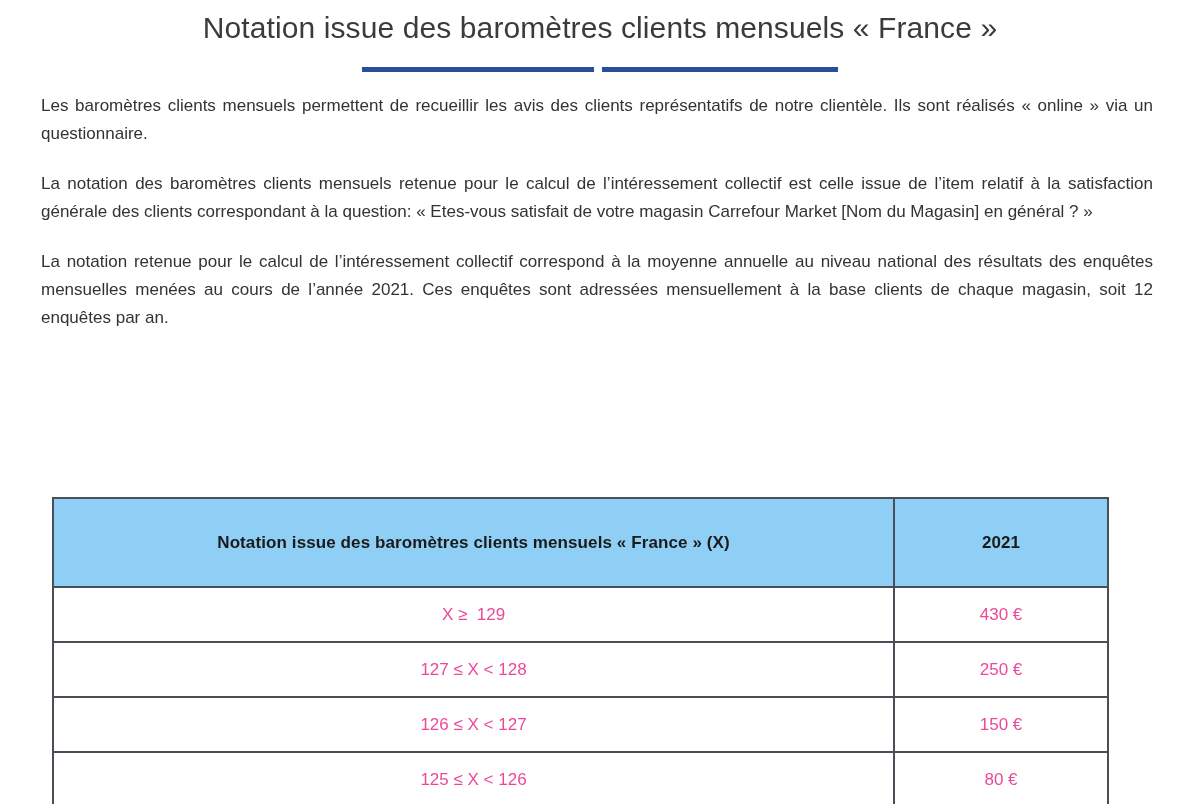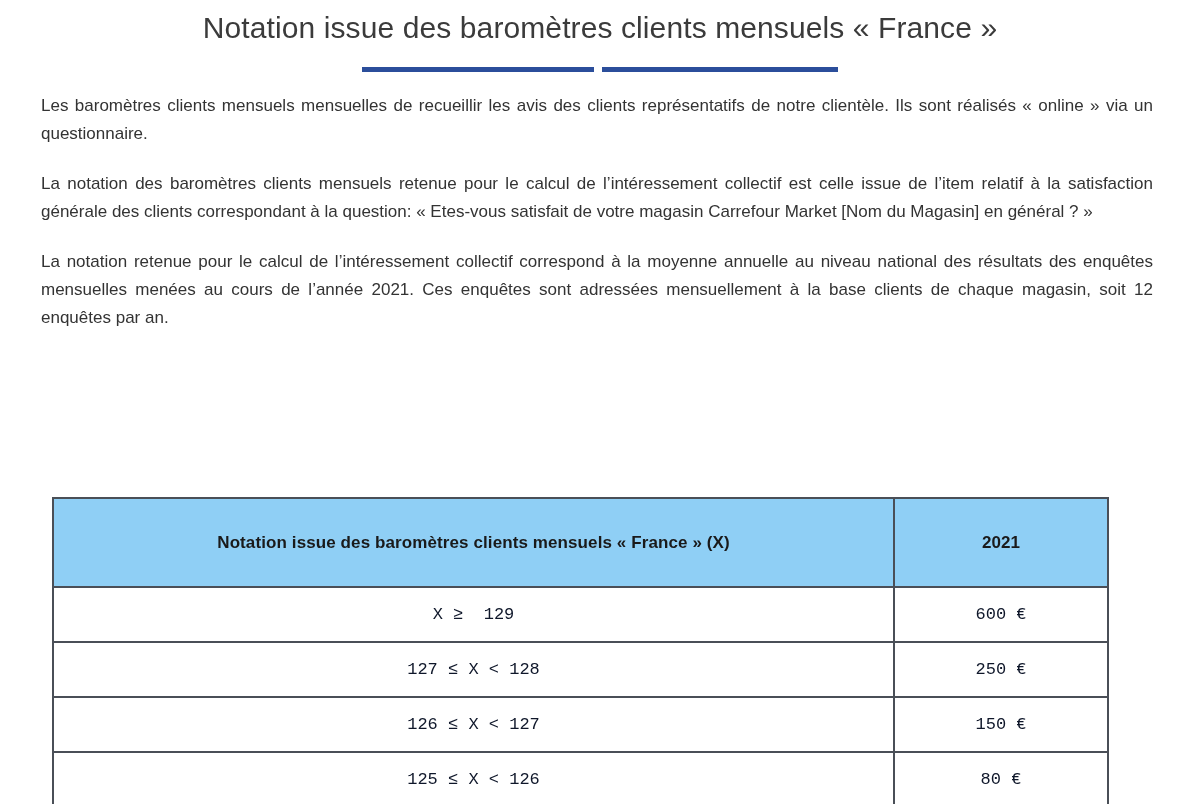--- a/index.html
+++ b/index.html
@@ -95,59 +95,58 @@
     color: #1a1a1a;
     font-weight: bold;
     height: 71px;
     font-size: 17px;
     letter-spacing: 0.1px;
   }
   table.grid-table tbody td {
     background: #ffffff;
     height: 37px;
     font-weight: 400;
-    color: #0f172a;
-    font-family: Liberation Mono, monospace;
+    color: #ec4899;
   }
   .nowrap { white-space: pre; }
 </style>
 </head>
 <body>
 
 <div class="page">
 
   <h1 class="doc-title">Notation issue des baromètres clients mensuels « France »</h1>
 
   <div class="divider-wrap">
     <div class="divider-bar left"></div>
     <div class="divider-bar right"></div>
   </div>
 
   <div class="body-copy">
-    <p class="para">Les baromètres clients mensuels mensuelles de recueillir les avis des clients représentatifs de notre clientèle. Ils sont réalisés « online » via un questionnaire.</p>
+    <p class="para">Les baromètres clients mensuels permettent de recueillir les avis des clients représentatifs de notre clientèle. Ils sont réalisés « online » via un questionnaire.</p>
     <p class="para">La notation des baromètres clients mensuels retenue pour le calcul de l’intéressement collectif est celle issue de l’item relatif à la satisfaction générale des clients correspondant à la question: « Etes-vous satisfait de votre magasin Carrefour Market [Nom du Magasin] en général ? »</p>
     <p class="para">La notation retenue pour le calcul de l’intéressement collectif correspond à la moyenne annuelle au niveau national des résultats des enquêtes mensuelles menées au cours de l’année 2021. Ces enquêtes sont adressées mensuellement à la base clients de chaque magasin, soit 12 enquêtes par an.</p>
   </div>
 
   <div class="grid-table-wrap">
     <table class="grid-table">
       <colgroup>
         <col class="col-range">
         <col class="col-value">
       </colgroup>
       <thead>
         <tr>
           <th>Notation issue des baromètres clients mensuels « France » (X)</th>
           <th>2021</th>
         </tr>
       </thead>
       <tbody>
         <tr>
           <td class="nowrap">X ≥  129</td>
-          <td>600 €</td>
+          <td>430 €</td>
         </tr>
         <tr>
           <td class="nowrap">127 ≤ X &lt; 128</td>
           <td>250 €</td>
         </tr>
         <tr>
           <td class="nowrap">126 ≤ X &lt; 127</td>
           <td>150 €</td>
         </tr>
         <tr>

